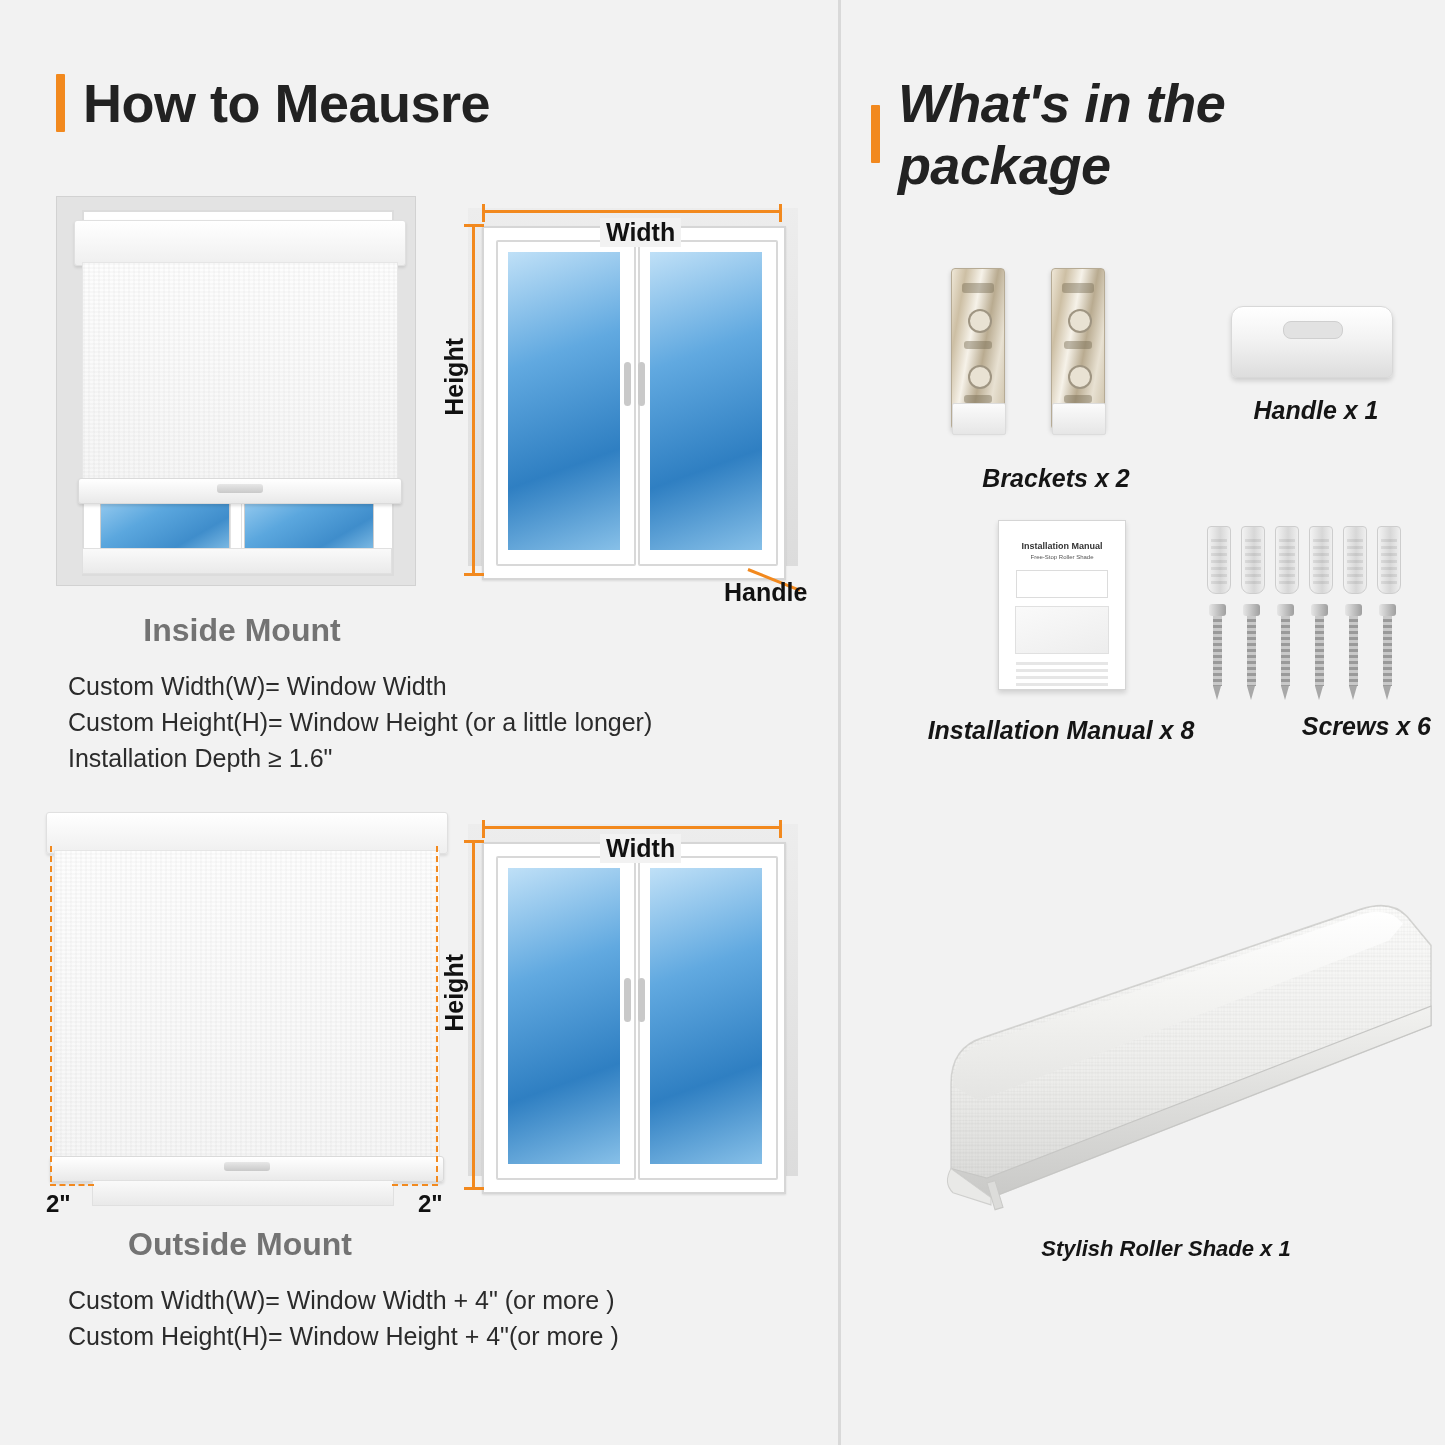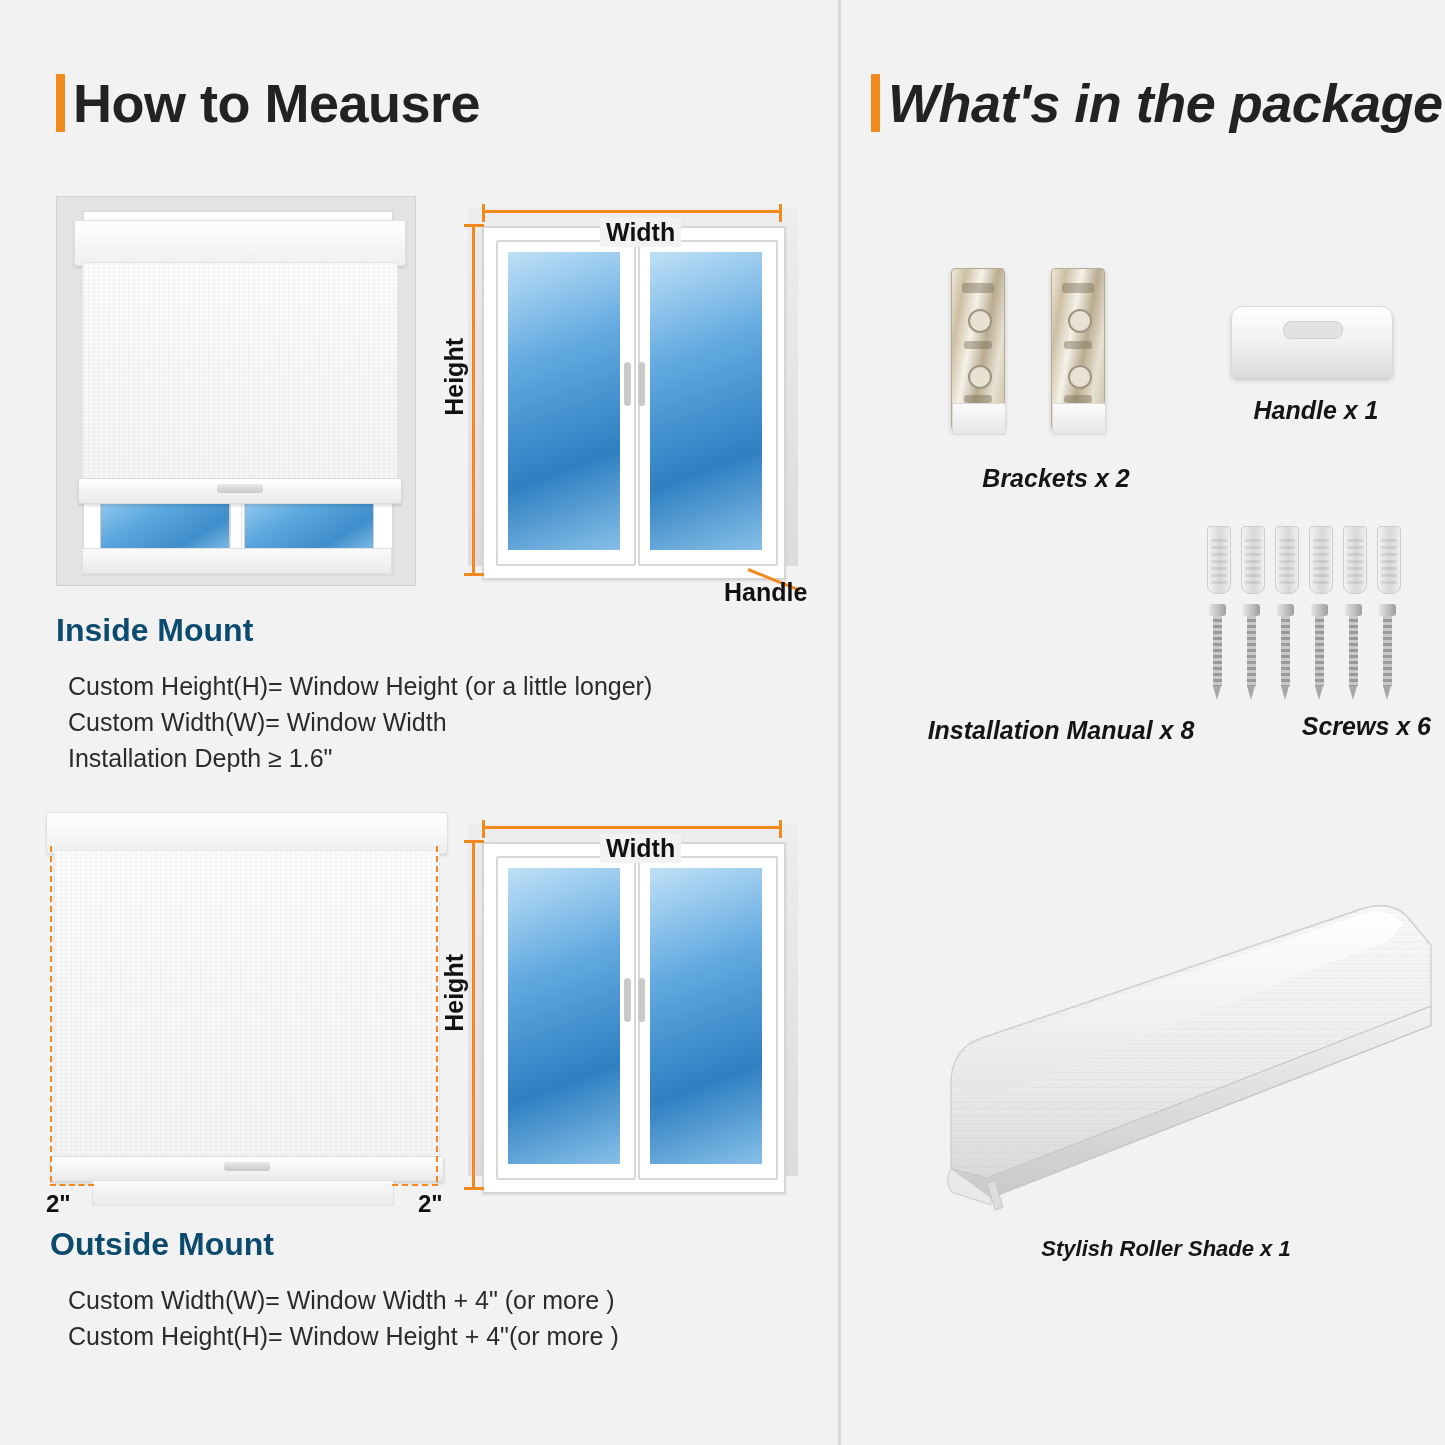--- a/index.html
+++ b/index.html
@@ -10,30 +10,30 @@
     color:#1c1c1c;
     overflow:hidden;
     position:relative;
   }
   .page{position:absolute;inset:0;display:flex;}
   .col-left{width:838px;height:100%;position:relative;background:#f2f2f2;}
   .divider{width:3px;height:100%;background:#d9d9d9;}
   .col-right{flex:1;height:100%;position:relative;background:#f2f2f2;}
 
   
-  .heading{display:flex;align-items:center;gap:8px;}
+  .heading{display:flex;align-items:center;gap:18px;}
   .heading .bar{width:9px;height:58px;background:#f2891e;border-radius:1px;}
   .heading .txt{font-size:54px;font-weight:bold;letter-spacing:-0.5px;color:#222;}
 
   #heading-left{position:absolute;left:56px;top:72px;}
   #heading-right{position:absolute;left:30px;top:72px;font-style:italic;}
 
   
   .mount-block{position:absolute;}
-  .mount-title{font-size:32px;font-weight:bold;color:#0c4a6e;text-align:left;}
+  .mount-title{font-size:32px;font-weight:bold;color:#737373;text-align:center;}
   .mount-lines{font-size:25px;line-height:36px;color:#2b2b2b;}
   .frame-outer{
     position:absolute;background:#e3e3e3;
     box-shadow:inset 0 0 0 1px #d2d2d2;
   }
   .frame-inner{
     position:absolute;background:#ffffff;
     border:2px solid #dcdcdc;
   }
   .shade-fabric{
@@ -194,22 +194,22 @@
       <div class="tick" style="left:12px;top:377px;width:20px;height:3px;"></div>
       <div class="dimlabel vert" style="left:-12px;top:142px;">Height</div>
 
       <div class="orange-line" style="left:296px;top:372px;width:56px;height:3px;transform:rotate(22deg);transform-origin:left center;"></div>
       <div class="dimlabel" style="left:272px;top:382px;">Handle</div>
     </div>
 
     <div class="mount-title" style="position:absolute;left:56px;top:612px;width:372px;">Inside Mount</div>
 
     <div class="mount-lines" style="position:absolute;left:68px;top:668px;width:720px;">
+      <div>Custom Width(W)= Window Width</div>
       <div>Custom Height(H)= Window Height (or a little longer)</div>
-      <div>Custom Width(W)= Window Width</div>
       <div>Installation Depth ≥ 1.6"</div>
     </div>
 
     <div class="mount-block" style="left:36px;top:806px;width:410px;height:400px;">
       <div class="frame-outer" style="left:56px;top:70px;width:300px;height:328px;"></div>
       <div class="frame-inner" style="left:72px;top:84px;width:268px;height:300px;"></div>
       <div class="shade-head" style="left:10px;top:6px;width:400px;height:40px;"></div>
       <div class="shade-fabric" style="left:18px;top:44px;width:384px;height:308px;"></div>
       <div class="shade-rail" style="left:14px;top:350px;width:392px;height:24px;">
         <div class="rail-grip"></div>
@@ -285,20 +285,32 @@
     </div>
 
     <div class="pkg-item" style="left:330px;top:296px;width:290px;height:160px;">
       <div class="handle-shape" style="left:60px;top:10px;">
         <div class="handle-slot" style="left:51px;top:14px;"></div>
       </div>
       <div class="pkg-caption" style="position:absolute;left:0;top:100px;width:290px;">Handle x 1</div>
     </div>
 
     <div class="pkg-item" style="left:70px;top:520px;width:300px;height:250px;">
+      <div class="manual" style="left:87px;top:0;">
+        <div class="m-title">Installation Manual</div>
+        <div class="m-sub">Free-Stop Roller Shade</div>
+        <div class="m-box"></div>
+        <div class="m-pic"></div>
+        <div class="m-lines">
+            <div></div>
+            <div></div>
+            <div></div>
+            <div></div>
+          </div>
+      </div>
       <div class="pkg-caption" style="position:absolute;left:-20px;top:196px;width:340px;">Installation Manual x 8</div>
     </div>
 
     <div class="pkg-item" style="left:340px;top:520px;width:300px;height:250px;">
       <div>
         <div class="anchor" style="left:26px;top:6px;"></div>
         <div class="anchor" style="left:60px;top:6px;"></div>
         <div class="anchor" style="left:94px;top:6px;"></div>
         <div class="anchor" style="left:128px;top:6px;"></div>
         <div class="anchor" style="left:162px;top:6px;"></div>

